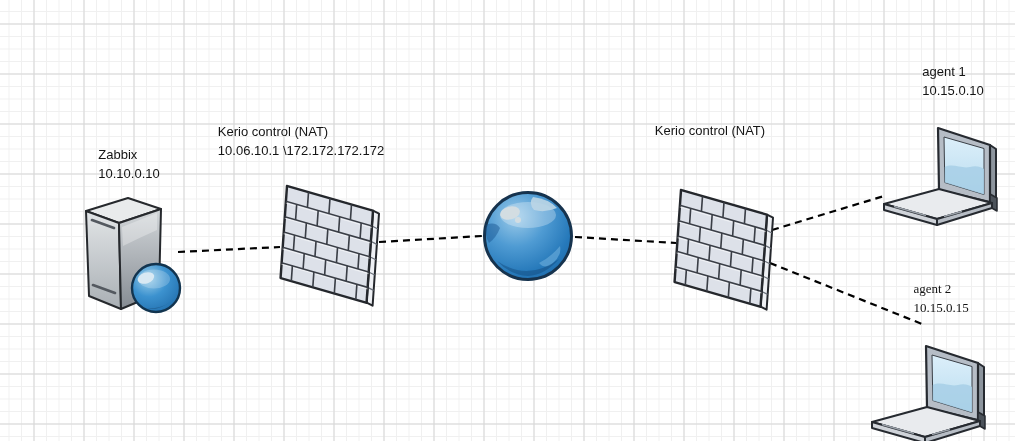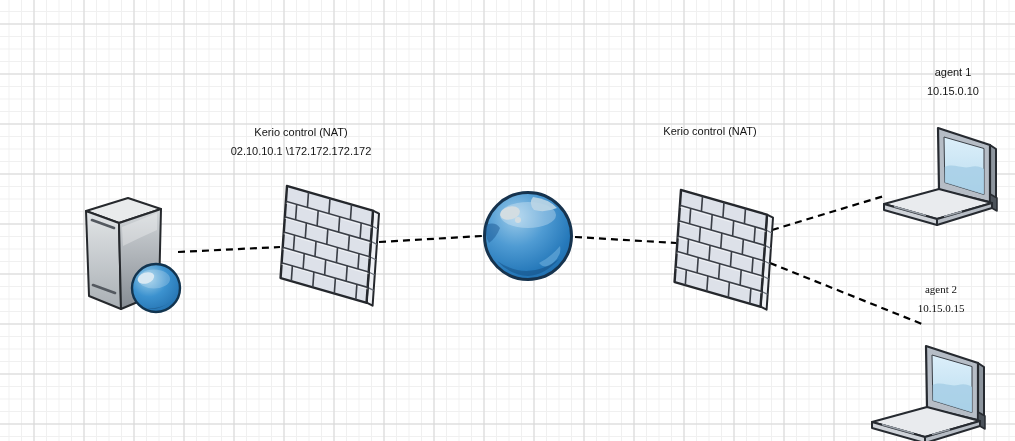--- a/index.html
+++ b/index.html
@@ -16,22 +16,22 @@
       linear-gradient(to bottom, #f0f0f0 1px, transparent 1px);
     background-size:50px 50px, 50px 50px, 12.5px 12.5px, 12.5px 12.5px;
     background-position:33.5px 0, 0 23.5px, 8.5px 0, 0 11px;
   }
   .edges{position:absolute;left:0;top:0;width:1015px;height:441px;}
   .edges line{stroke:#000;stroke-width:2.2;stroke-dasharray:7 5;}
   .node{position:absolute;}
   .node-label{
     position:absolute;
     transform:translateX(-50%);
-    text-align:center;
-    font-size:11px;line-height:18.5px;
+    text-align:left;
+    font-size:13px;line-height:18.5px;
     color:#141414;white-space:nowrap;
   }
   svg{display:block;}
 </style>
 </head>
 <body>
 
 <svg width="0" height="0" style="position:absolute" aria-hidden="true">
   <defs>
     <linearGradient id="srvFront" x1="0" y1="0" x2="0" y2="1">
@@ -77,37 +77,41 @@
         <polygon points="4,17 37,29 39,115 7,102" fill="url(#srvFront)"></polygon>
         <polygon points="37,29 79,15 77,99 39,115" fill="url(#srvSide)"></polygon>
       </g>
       <path d="M40,33 Q60,25 75,19 L75,36 Q57,44 41,52 Z" fill="#ffffff" opacity="0.30"></path>
       <path d="M10,26 L32,34 M11,91 L33,99" stroke="#545960" stroke-width="2.6" stroke-linecap="round" fill="none"></path>
       <circle cx="74" cy="94" r="24" fill="url(#sphereG)" stroke="#12344f" stroke-width="2.4"></circle>
       <ellipse cx="72" cy="85" rx="16" ry="9.5" fill="#ffffff" opacity="0.20"></ellipse>
       <ellipse cx="64" cy="84" rx="8.5" ry="5.5" fill="#d9e9f3" transform="rotate(-18 64 84)"></ellipse>
       <path d="M58,113 Q74,119 88,108 Q78,116 60,114 Z" fill="#0a2846" opacity="0.28"></path>
     </svg>
+    <div class="node-label" style="left:47px;top:-48px;">
+      <div>Zabbix</div>
+      <div>10.10.0.10</div>
+    </div>
   </div>
 
   <div class="node" style="left:279px;top:184px;">
     <svg width="104" height="126" viewBox="0 0 104 126">
       <polygon points="94,26.7 100,29.7 93.6,121.7 87.6,118.7" fill="#eef0f4" stroke="#24272c" stroke-width="2" stroke-linejoin="round"></polygon>
       <path d="M92.9 42L98.9 45M91.9 57.4L97.9 60.4M90.8 72.7L96.8 75.7M89.7 88L95.7 91M88.6 103.4L94.6 106.4" stroke="#6a707a" stroke-width="1.2" fill="none"></path>
       <g transform="matrix(1,0.287,-0.07,1,8,2)">
         <rect x="0" y="0" width="86" height="92" fill="#dde1e9" stroke="#24272c" stroke-width="2.4" stroke-linejoin="round"></rect>
         <path d="M0 17H86M0 32.3H86M0 47.6H86M0 62.9H86M0 78.2H86" stroke="#ffffff" stroke-width="1.1" opacity="0.55" fill="none"></path>
         <path d="M0 15.3H86M0 30.7H86M0 46H86M0 61.3H86M0 76.7H86" stroke="#3a3e46" stroke-width="1.6" fill="none"></path>
         <path d="M21.5 0V15.3M43 0V15.3M64.5 0V15.3M21.5 30.7V46M43 30.7V46M64.5 30.7V46M21.5 61.3V76.7M43 61.3V76.7M64.5 61.3V76.7" stroke="#3a3e46" stroke-width="1.6" fill="none"></path>
         <path d="M10.75 15.3V30.7M32.25 15.3V30.7M53.75 15.3V30.7M75.25 15.3V30.7M10.75 46V61.3M32.25 46V61.3M53.75 46V61.3M75.25 46V61.3M10.75 76.7V92M32.25 76.7V92M53.75 76.7V92M75.25 76.7V92" stroke="#3a3e46" stroke-width="1.6" fill="none"></path>
       </g>
     </svg>
     <div class="node-label" style="left:22px;top:-61px;">
       <div>Kerio control (NAT)</div>
-      <div>02.10.10.1 \172.172.172.172</div>
+      <div>10.06.10.1 \172.172.172.172</div>
     </div>
   </div>
 
   <div class="node" style="left:481px;top:189px;">
     <svg width="94" height="94" viewBox="0 0 94 94">
       <circle cx="47" cy="47" r="43.5" fill="url(#globeG)" stroke="#16334e" stroke-width="3"></circle>
       <ellipse cx="47" cy="26" rx="28" ry="13" fill="#ffffff" opacity="0.28"></ellipse>
       <path d="M52,8 Q68,10 76,19 Q64,24 53,21 Q47,14 52,8 Z" fill="#bcd6e6" opacity="0.9"></path>
       <ellipse cx="29" cy="24" rx="10" ry="6.5" fill="#d3dde2" transform="rotate(-14 29 24)"></ellipse>
       <circle cx="37" cy="31" r="3" fill="#d3dde2"></circle>

